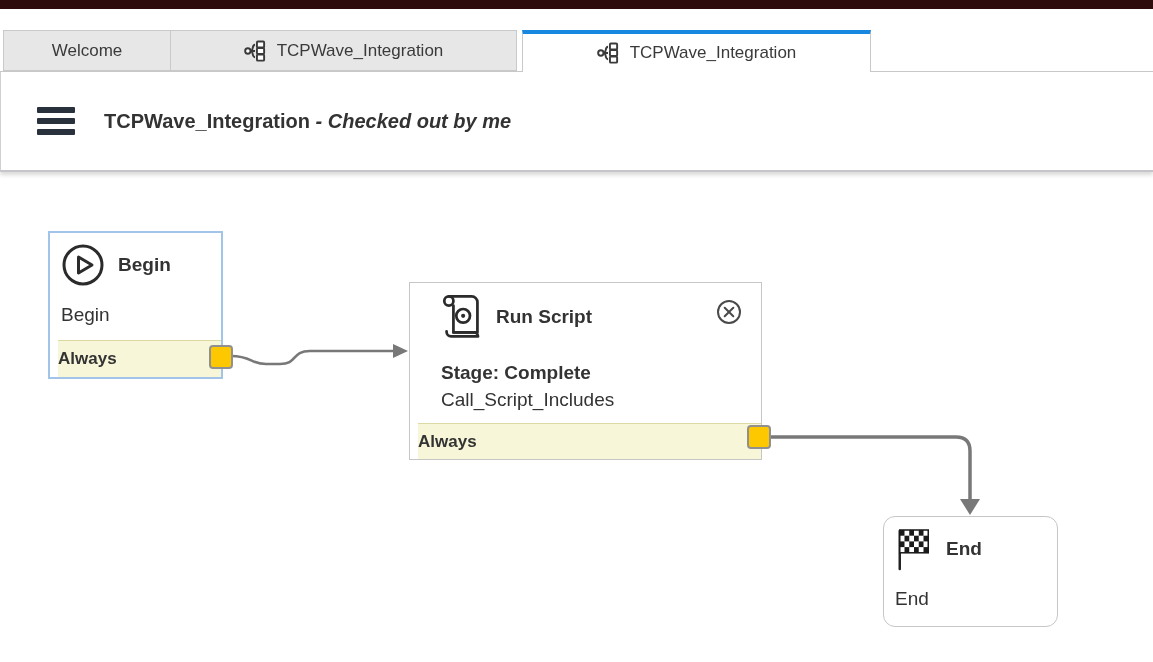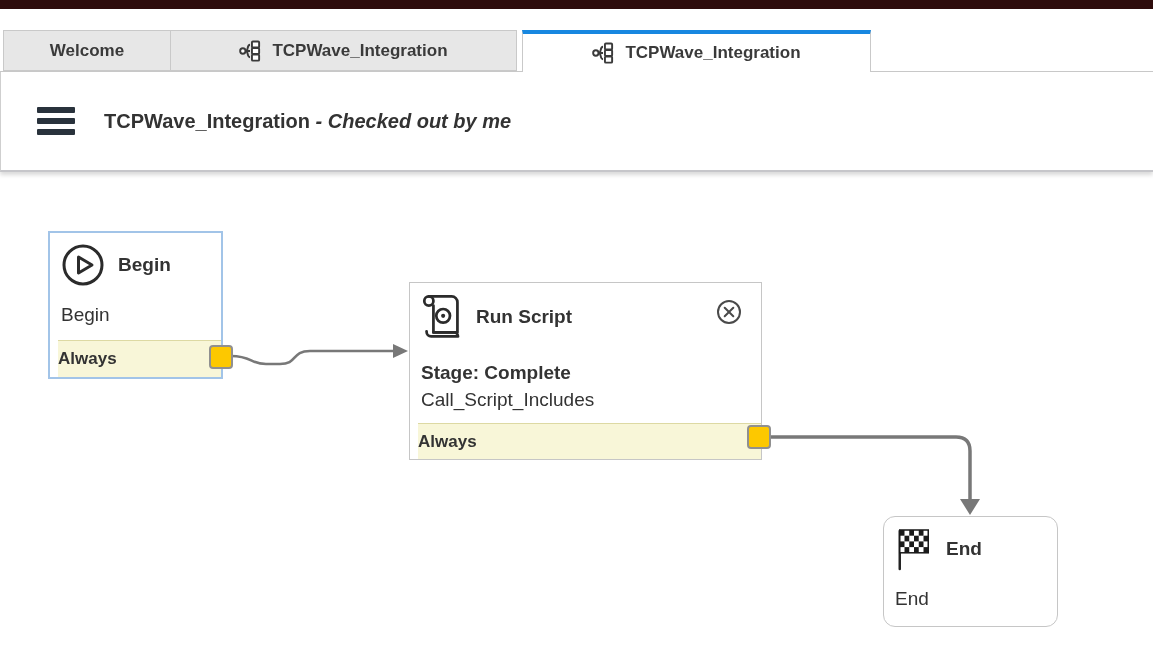--- a/index.html
+++ b/index.html
@@ -7,21 +7,21 @@
               font-family:"Liberation Sans", sans-serif; color:var(--text-dark,#333); }
 
   
   .topbar { height:9px; width:100%; background:var(--topbar,#2e0c0c); }
 
   
   .tabstrip { display:flex; align-items:stretch; height:63px; background:#fff;
               border-bottom:1px solid var(--tab-border,#c9c9c9); padding-left:3px; position:relative; }
   .tab { display:flex; align-items:center; justify-content:center; gap:10px;
          background:var(--tab-inactive-bg,#e7e7e7); border:1px solid var(--tab-border,#c9c9c9);
-         font-size:17px; font-weight:700; color:#3a3a3a; cursor:default;margin-top:21px; }
+         font-size:17px; font-weight:400; color:#3a3a3a; cursor:default;margin-top:21px; }
   .tab + .tab { border-left:none; }
   .tab.t1 { width:168px; }
   .tab.t2 { width:346px; }
   .tab.t3 { width:349px; margin-left:5px; }
   .tab.active { background:#fff; border:1px solid var(--tab-border,#c9c9c9);
                 border-top:4px solid var(--accent-blue,#1787e0); border-bottom:none;
                 margin-bottom:-1px; z-index:2; }
   .tab-icon { display:inline-flex; width:23px; height:22px; }
   .tab-icon svg { width:100%; height:100%; }
 
@@ -35,21 +35,21 @@
   .flowtitle { margin-left:22px; font-size:20px; }
   .flowtitle .bold { font-weight:bold; }
   .flowtitle .status { font-style:italic; font-weight:600; }
 
   
   .canvas { position:relative; width:1153px; height:390px; background:#fff; }
 
   .node { position:absolute; background:#fff; border:1px solid var(--node-border,#c6c6c6); }
   #node-begin  { left:48px;  top:59px;  width:175px; height:148px;
                  border:2px solid var(--selected-node-border,#a2c4e8); }
-  #node-run    { left:409px; top:110px; width:353px; height:178px; }
+  #node-run    { left:409px; top:110px; width:353px; height:178px;padding-left:20px; }
   #node-end    { left:883px; top:344px; width:175px; height:111px;border-radius:12px; }
 
   .node-head { display:flex; align-items:center; gap:13px; padding:10px 11px 0 11px; }
   .ntitle { font-weight:bold; font-size:19px; }
   .nicon { display:inline-flex; }
   .nbody { padding:0 11px; font-size:19px; line-height:27px; }
   #node-begin .nbody { margin-top:14px; }
   #node-run  .nbody { margin-top:18px; }
   #node-end  .nbody { margin-top:14px; }
   .bline1 { font-weight:bold; }

